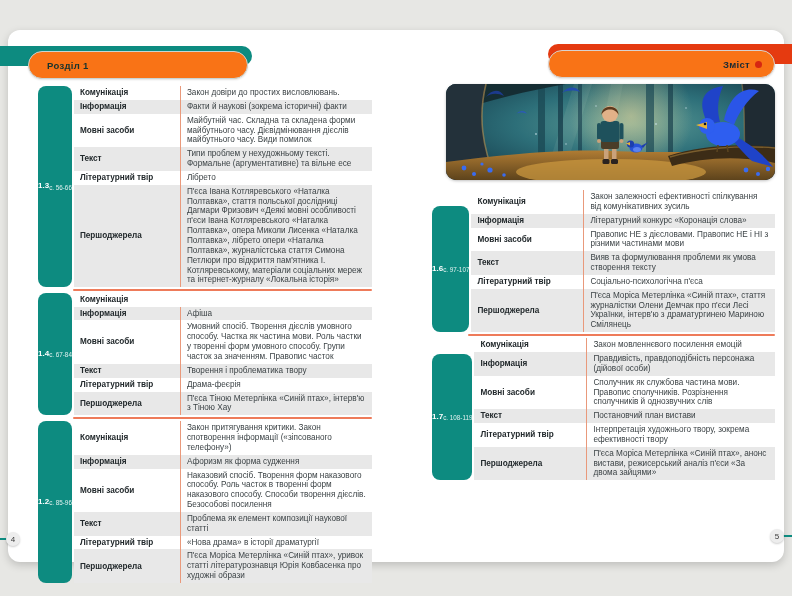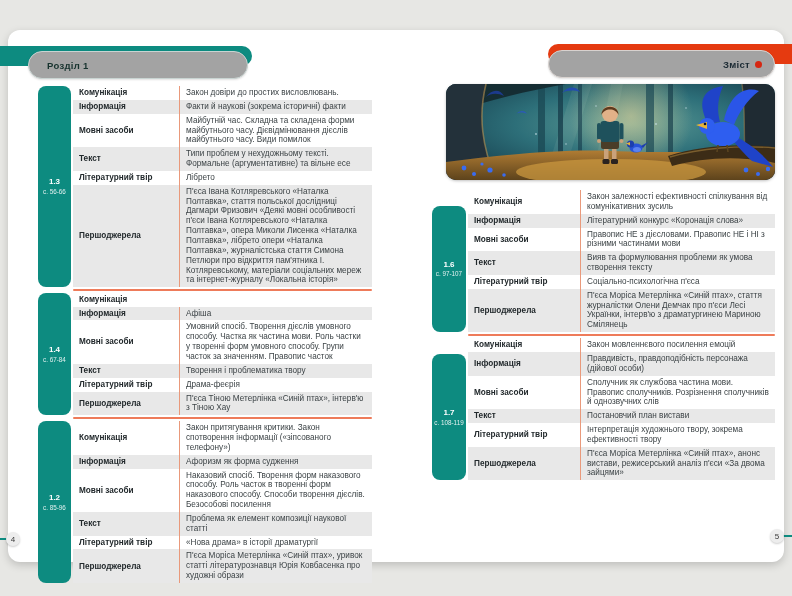--- a/index.html
+++ b/index.html
@@ -4,38 +4,38 @@
 <style>
   html,body{margin:0;padding:0;}
   .canvas{position:relative;width:792px;height:596px;background:#e7e7e4;overflow:hidden;
           font-family:"Liberation Sans",sans-serif;-webkit-font-smoothing:antialiased;}
   .spread{position:absolute;left:8px;top:30px;width:776px;height:532px;background:#ffffff;
           border-radius:12px;box-shadow:0 3px 9px rgba(0,0,0,0.18);}
   
   .hdr-bar{position:absolute;height:20px;}
   .hdr-bar-left{left:0;top:46px;width:252px;background:var(--teal,#0d8b80);border-radius:0 10px 10px 0;}
   .hdr-bar-right{left:548px;top:44px;width:244px;background:var(--red,#e53a10);border-radius:10px 0 0 10px;}
-  .pill{position:absolute;height:28px;background:#a3a3a3;border:1px solid #c9d4d2;border-radius:14px;
+  .pill{position:absolute;height:28px;background:#f97316;border:1px solid #c9d4d2;border-radius:14px;
         display:flex;align-items:center;box-shadow:0 1px 2px rgba(0,0,0,0.12);box-sizing:border-box;}
   .pill-left{left:28px;top:51px;width:220px;padding-left:18px;}
   .pill-right{left:548px;top:50px;width:227px;justify-content:flex-end;padding-right:12px;border-color:#d8d2cf;}
   .pill-label{font-size:9.5px;font-weight:bold;color:#17332e;letter-spacing:.3px;}
   .pill-right .pill-label{color:#1b2a33;}
   .red-dot{width:7px;height:7px;border-radius:50%;background:var(--red-dot,#d62712);margin-left:5px;}
   
   .illus{position:absolute;left:446px;top:84px;width:329px;height:96px;border-radius:10px;overflow:hidden;
          box-shadow:0 1px 3px rgba(0,0,0,0.25);}
   .illus svg{display:block;}
   
   .toc{position:absolute;display:flex;flex-direction:column;}
   .toc-left{left:38px;top:86px;width:334px;}
   .toc-right{left:432px;top:190px;width:343px;}
   .section{display:flex;align-items:stretch;}
   .side{flex:0 0 33px;background:var(--teal,#0d8b80);border-radius:8px;margin-right:2px;
-        display:flex;flex-direction:column;justify-content:center;align-items:center;color:#fff;}
+        display:flex;flex-direction:row;justify-content:center;align-items:center;color:#fff;}
   .toc-right .side{flex-basis:34px;margin-top:16px;}
   .side-id{font-size:8px;font-weight:bold;line-height:1.1;}
   .side-pages{font-size:6.3px;opacity:.88;margin-top:1px;white-space:nowrap;}
   .rows{flex:1;display:flex;flex-direction:column;}
   .row{display:flex;min-height:13px;}
   .row:nth-child(even){background:var(--stripe,#e8e8e8);}
   .cell{padding:2px 6px;box-sizing:border-box;}
   .label{flex:0 0 106px;font-weight:bold;font-size:8.2px;color:#22292c;display:flex;align-items:center;line-height:1.15;}
   .toc-right .label{flex-basis:112px;}
   .text{flex:1;font-size:8.2px;color:#3c4346;line-height:1.2;border-left:1px solid var(--divider,#e9997b);}

